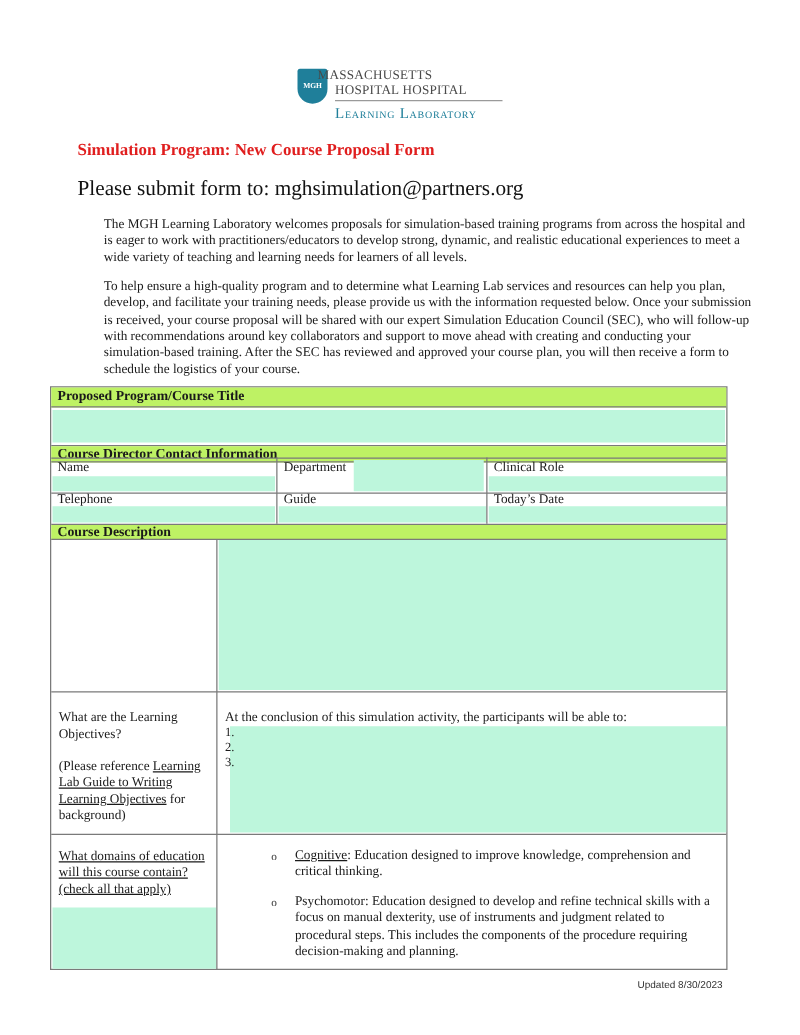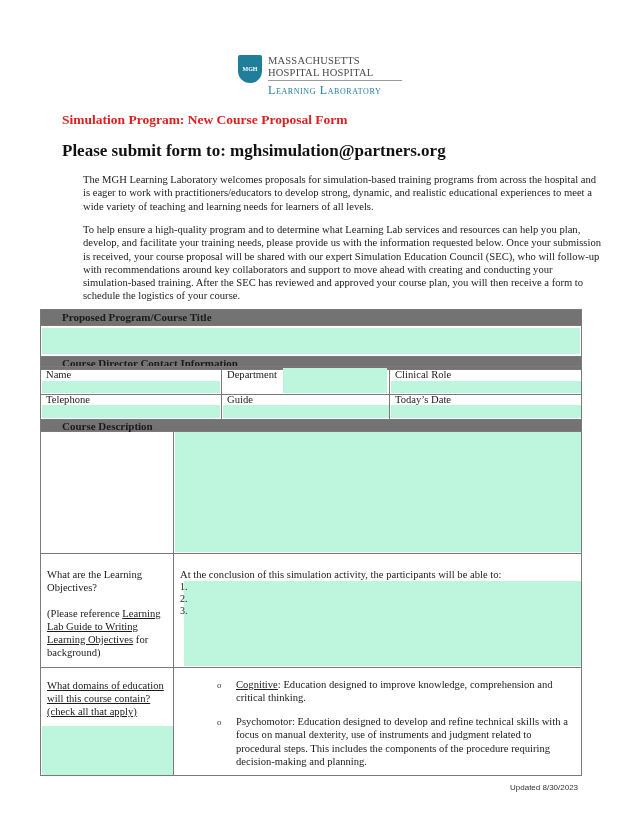--- a/index.html
+++ b/index.html
@@ -4,35 +4,35 @@
 <style>
   html, body { margin: 0; padding: 0; background: #ffffff; }
   body { width: 640px; height: 828px; position: relative; overflow: hidden;
          font-family: "Liberation Serif", "DejaVu Serif", serif; color: #1a1a1a; }
 
   
   .logo { position: absolute; left: 238px; top: 55px; width: 170px; height: 44px; }
   .logo .shield { position: absolute; left: 0; top: 0; width: 24px; height: 28px; background: #1f7f9a;
                   border-radius: 2px 2px 12px 12px; color: #fff; font-size: 6px; text-align: center; line-height: 28px;
                   font-family: "Liberation Serif", serif; font-weight: bold; }
-  .logo .l1 { position: absolute; left: 30px; top: 0; font-size: 10.5px; letter-spacing: 0.2px; color: #4a4a4a; line-height: 11px; text-align: right; }
+  .logo .l1 { position: absolute; left: 16px; top: 0; font-size: 10.5px; letter-spacing: 0.2px; color: #4a4a4a; line-height: 11px; text-align: right; }
   .logo .l2 { position: absolute; left: 30px; top: 12px; font-size: 10.5px; letter-spacing: 0.2px; color: #4a4a4a; line-height: 11px; }
   .logo .rule { position: absolute; left: 30px; top: 25px; width: 134px; height: 1px; background: #9a9a9a; }
   .logo .l3 { position: absolute; left: 30px; top: 28px; font-size: 12px; color: #1f7f9a; font-variant: small-caps; letter-spacing: 0.6px; line-height: 14px; }
 
   .title-red { position: absolute; left: 62px; top: 112px; font-size: 13.5px; font-weight: bold; color: #e01e1e; }
-  .submit { position: absolute; left: 62px; top: 141px; font-size: 17px; font-weight: bold; color: #111; }
+  .submit { position: absolute; left: 62px; top: 141px; font-size: 17px; font-weight: normal; color: #111; }
   .para { position: absolute; left: 62px; width: 520px; font-size: 10.6px; line-height: 13.3px; color: #1a1a1a; margin-left: 21px; }
   .p1 { top: 173px; }
   .p2 { top: 223px; }
 
   
   .form { position: absolute; left: 40px; top: 309px; width: 542px; height: 467px; border: 1px solid #7a7a7a; box-sizing: border-box; }
   .row { position: absolute; left: 0; right: 0; box-sizing: border-box; }
-  .hdr { background: #737373; border-bottom: 1px solid #7a7a7a; font-weight: bold; font-size: 11px; padding-left: 21px; line-height: 14px; }
+  .hdr { background: #bef264; border-bottom: 1px solid #7a7a7a; font-weight: bold; font-size: 11px; padding-left: 5px; line-height: 14px; }
   .fill { background: #bdf6dc; }
   .cell { position: absolute; box-sizing: border-box; font-size: 10.6px; line-height: 13.3px; }
   .vline { position: absolute; width: 1px; background: #7a7a7a; }
   .hline { position: absolute; height: 1px; background: #7a7a7a; }
   .lbl { position: absolute; font-size: 10.6px; line-height: 13px; }
   .u { text-decoration: underline; }
 
   .bullet { position: absolute; font-size: 9px; color: #333; }
   .dom-text { position: absolute; font-size: 10.6px; line-height: 13.3px; }
 

